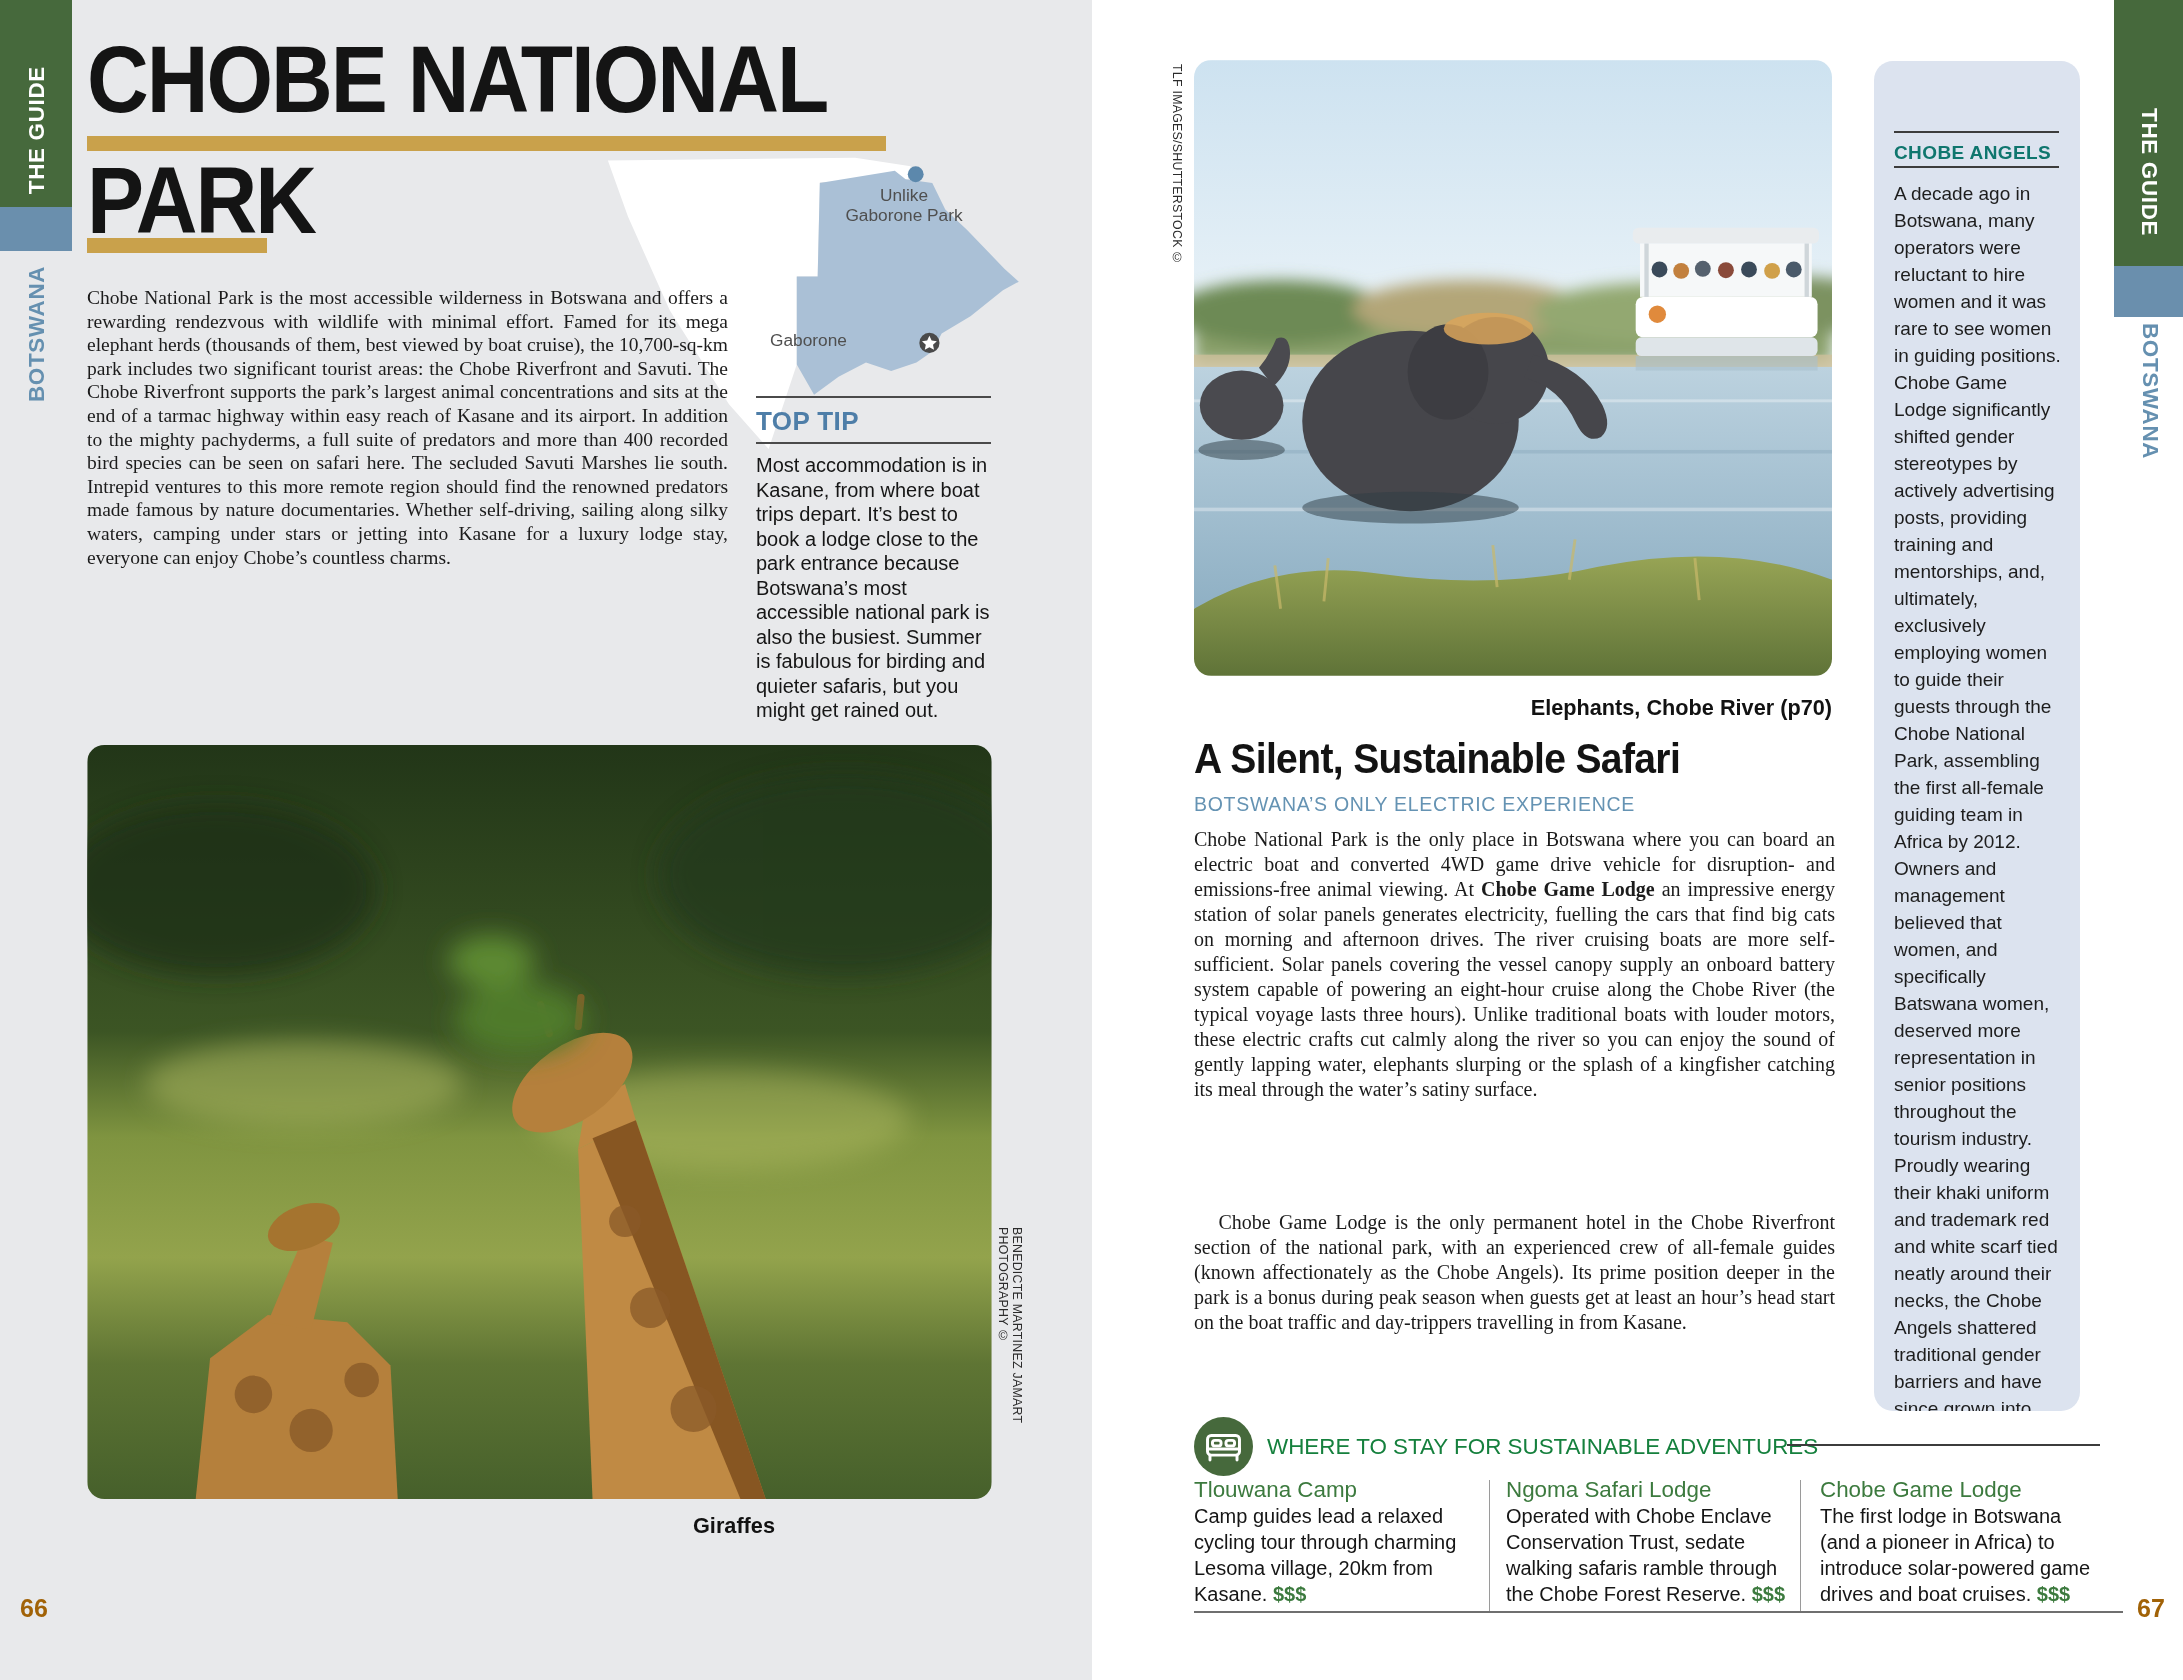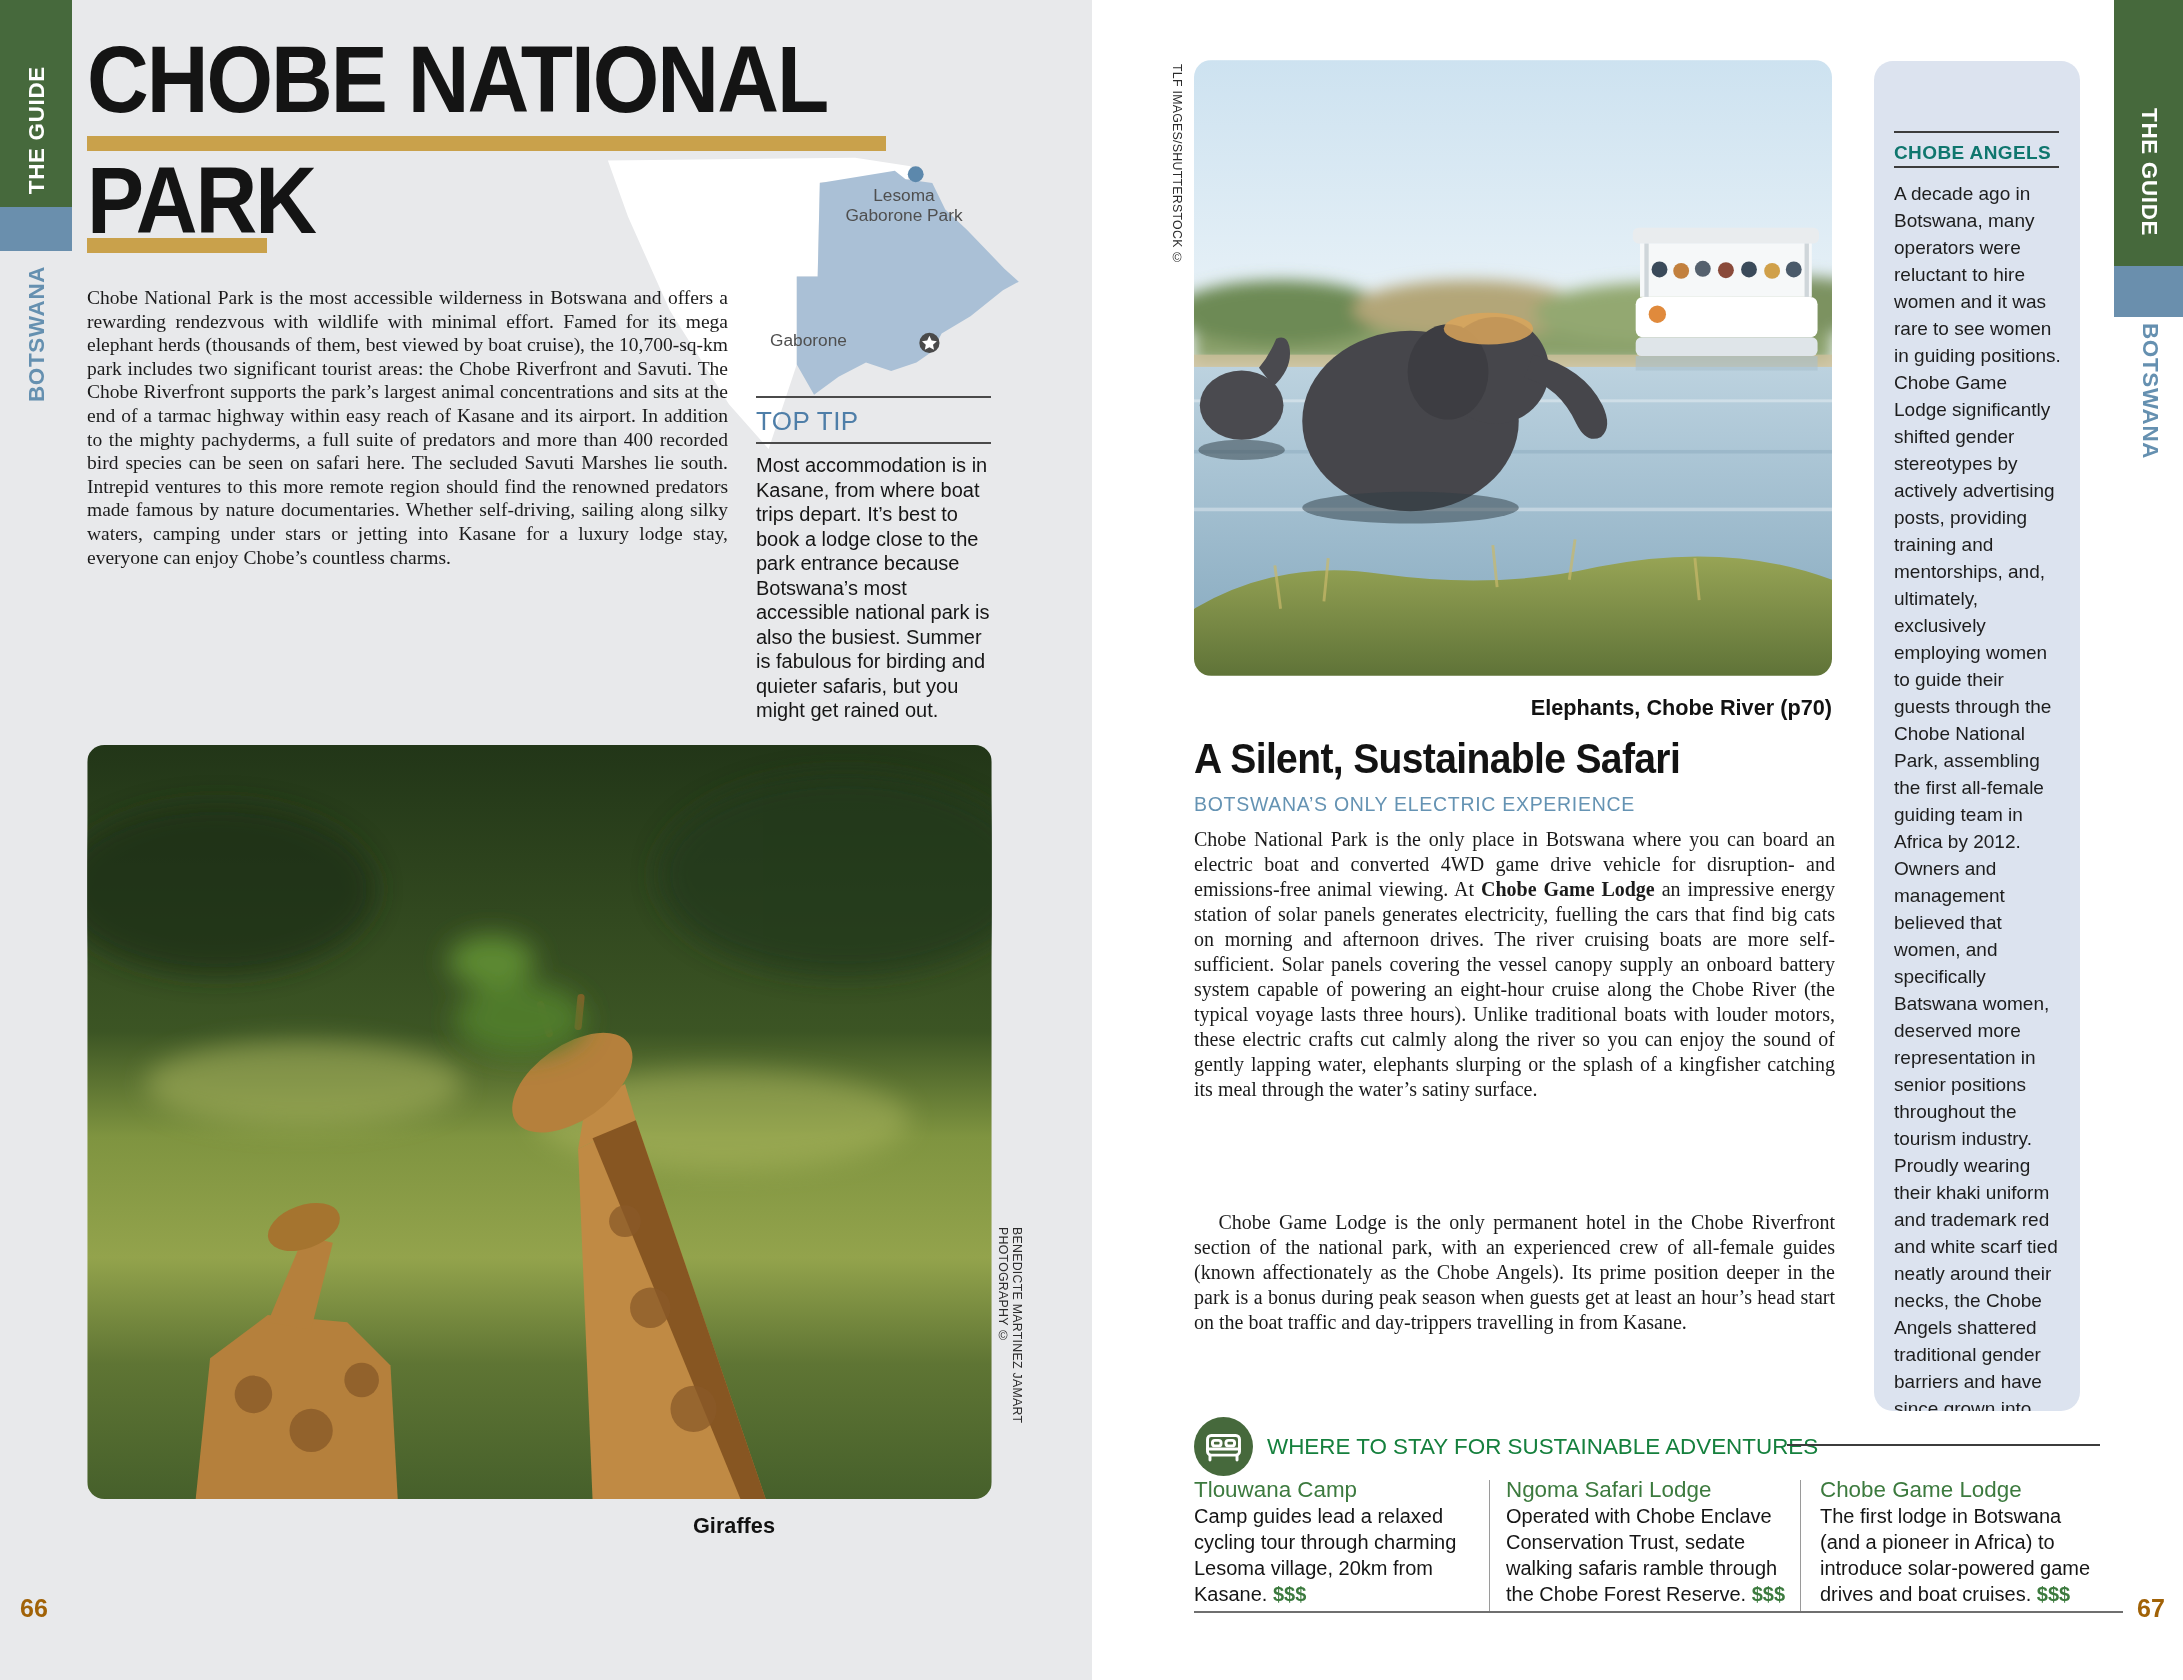--- a/index.html
+++ b/index.html
@@ -28,21 +28,21 @@
   
   .intro{font-size:19.5px;line-height:23.6px;}
   .article-body{font-size:20px;line-height:25px;}
   .indent{text-indent:24.5px;}
 
   
   .map-label{color:#4f4f4f;font-size:17.3px;line-height:20px;}
 
   
   .tt-rule{height:2.2px;background:#4a4a4a;}
-  .tt-title{color:#4e7ea8;font-weight:normal;font-size:26px;letter-spacing:0.4px;}
+  .tt-title{color:#4e7ea8;font-weight:bold;font-size:26px;letter-spacing:0.4px;}
   .tt-body{font-size:20px;line-height:24.5px;color:#161616;}
 
   
   .photo{border-radius:17.3px;overflow:hidden;}
   .caption{font-weight:bold;font-size:21.7px;color:#121212;}
   .credit{font-size:12.3px;letter-spacing:0.3px;color:#2b2b2b;}
 
   
   .headline{font-weight:bold;font-size:42px;color:#131313;letter-spacing:-0.7px;
             transform:scaleX(.93);transform-origin:left top;white-space:nowrap;}
@@ -81,21 +81,21 @@
       <svg width="433" height="310" viewBox="0 0 600 430">
         <polygon points="12,16 355,12 432,24 428,42 306,46 303,177 274,177 274,299 235,416 180,354 98,224 40,94" fill="#ffffff"></polygon>
         <polygon points="306,47 410,30 425,42 462,47 480,84 510,112 562,166 582,184 560,196 515,232 475,256 462,281 440,296 405,308 370,296 332,316 298,341 274,299 274,177 303,177" fill="#aac0d6"></polygon>
         <circle cx="439" cy="35" r="11" fill="#5c88ac"></circle>
         <g>
           <circle cx="458" cy="269" r="14" fill="#4a4a4a"></circle>
           <path d="M458 259 l3.1 6.6 7.2 .9 -5.3 5 1.4 7.1 -6.4 -3.5 -6.4 3.5 1.4 -7.1 -5.3 -5 7.2 -.9 z" fill="#ffffff"></path>
         </g>
       </svg>
       <div class="abs map-label" style="left:233px;top:36px;width:144px;text-align:center;">
-        <div>Lesoma</div>
+        <div>Unlike</div>
         <div>Gaborone Park</div>
       </div>
       <div class="abs map-label" style="left:171px;top:181px;width:144px;text-align:left;">Gaborone</div>
     </div>
 
     <div class="abs title-line" style="left:87px;top:32px;">CHOBE NATIONAL</div>
     <div class="abs gold-bar" style="left:87px;top:136px;width:799px;"></div>
     <div class="abs title-line" style="left:87px;top:153px;">PARK</div>
     <div class="abs gold-bar" style="left:87px;top:238px;width:180px;"></div>
 

